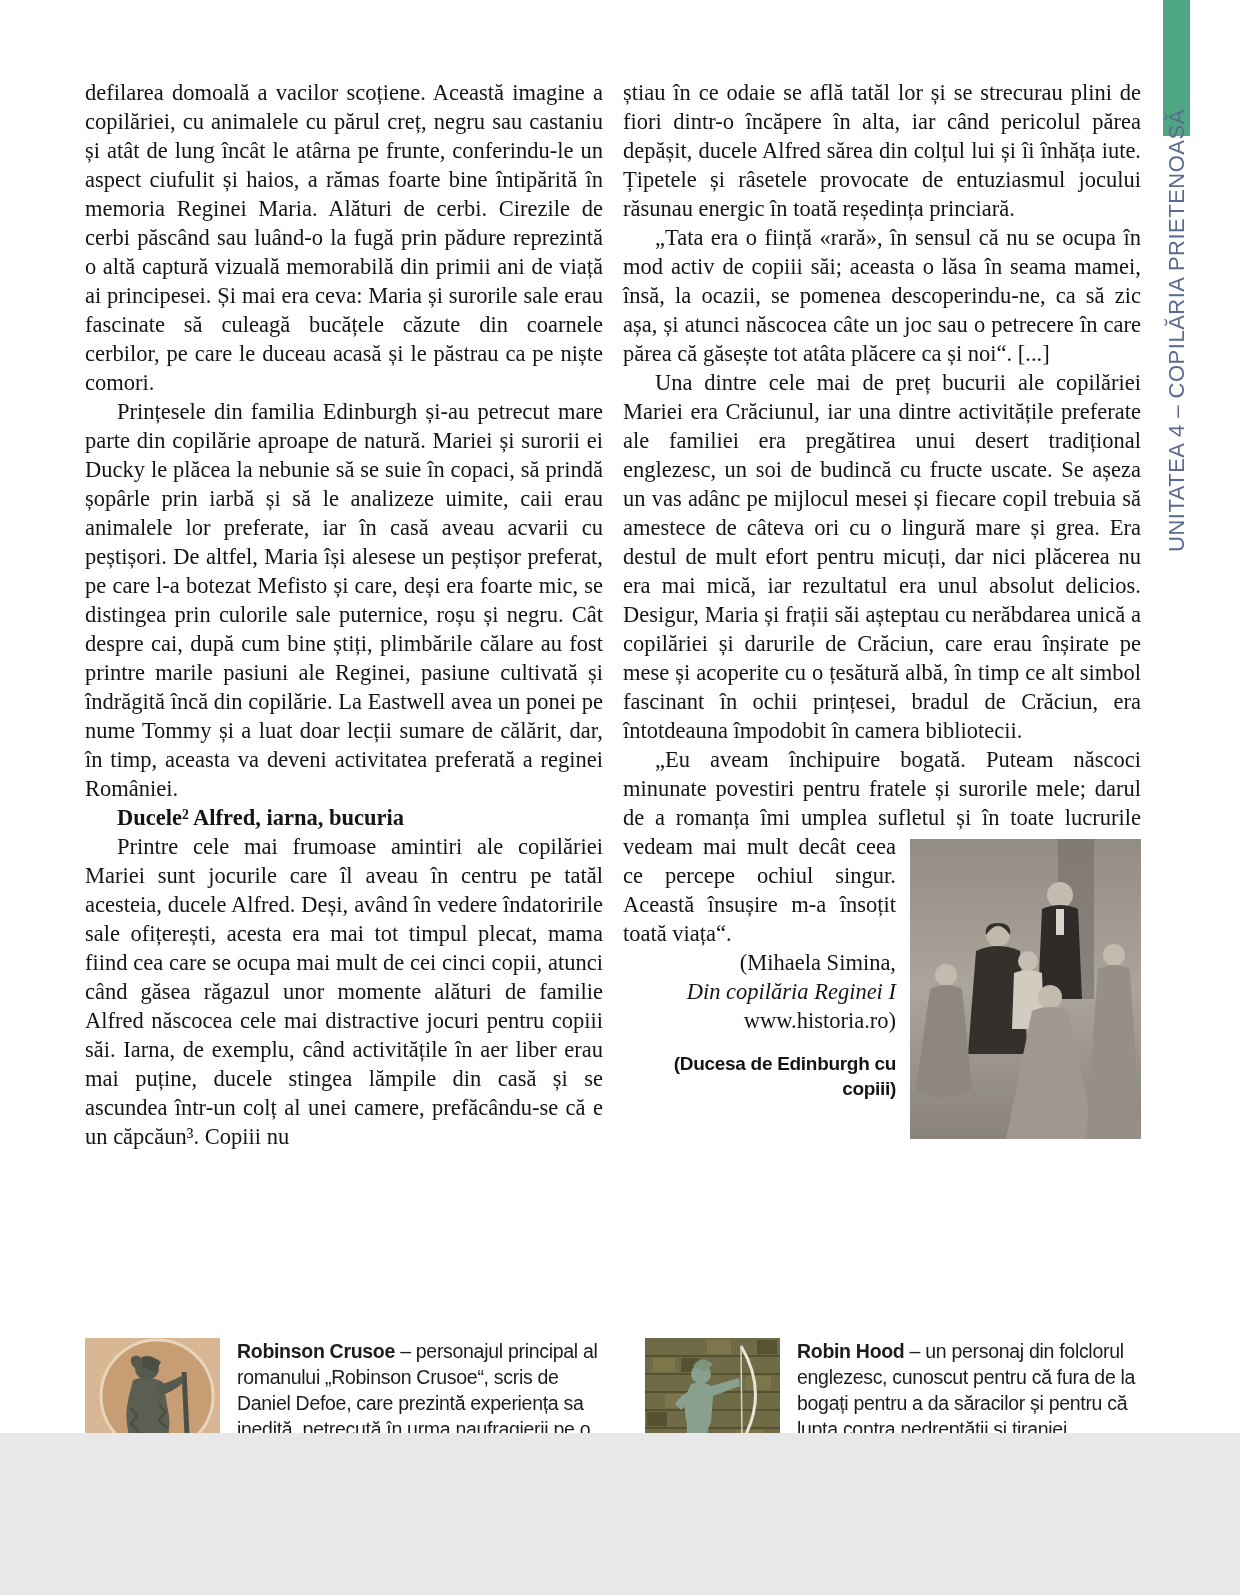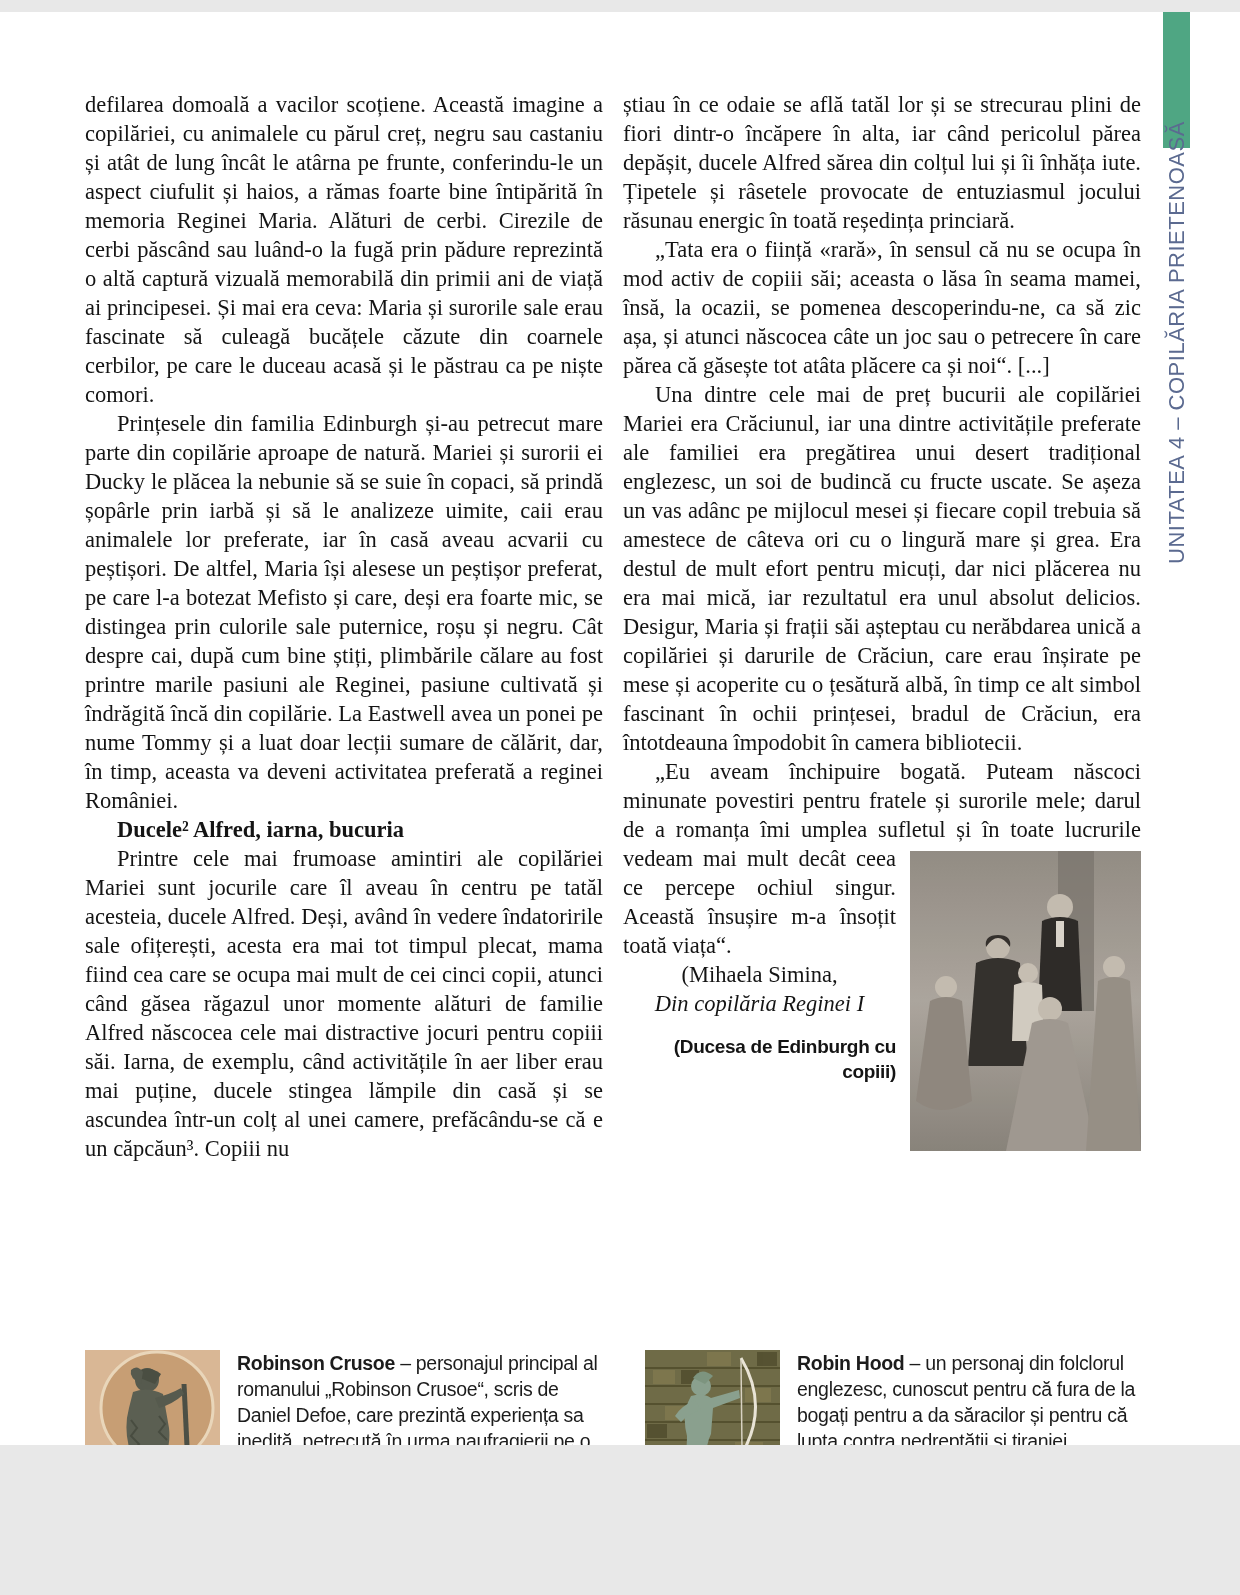--- a/index.html
+++ b/index.html
@@ -3,21 +3,21 @@
 <meta charset="utf-8">
 <style>
   html,body{margin:0;padding:0;background:#e8e8e8;}
   .page{
     position:relative;
     width:1240px;height:1433px;
     background:#ffffff;
     font-family:"Liberation Serif", serif;
     color:#141414;
     overflow:hidden;
-    margin:12px auto;
+    margin:0 auto;
   }
   
   .columns{
     position:absolute;left:85px;top:78px;width:1056px;
     display:flex;gap:20px;
   }
   .col{
     width:518px;
     font-size:22.5px;line-height:29px;
     text-align:justify;
@@ -29,21 +29,21 @@
     font-weight:bold;text-indent:32px;text-align:left;
   }
   
   .photo-float{
     float:right;
     width:231px;height:300px;
     margin:7px 0 6px 14px;
   }
   .photo-float svg{display:block;width:231px;height:300px;}
   .attribution{
-    text-align:center;
+    text-align:right;
     font-size:22.5px;line-height:29px;
   }
   .attribution .it{font-style:italic;}
   .photo-caption{
     margin-top:16px;
     text-align:right;
     font-family:"Liberation Sans", sans-serif;
     font-weight:bold;
     font-size:19px;line-height:25px;
     letter-spacing:-0.3px;
@@ -139,20 +139,21 @@
             <circle cx="204" cy="116" r="11" fill="#cfc7ba"></circle>
             <path d="M188 130 Q204 122 220 130 L231 300 L176 300 Z" fill="#9e978d"></path>
 
             <rect width="231" height="300" fill="#3a3733" opacity="0.08"></rect>
           </svg>
           </span><span>vedeam mai mult decât ceea ce percepe ochiul singur. Această însușire m-a însoțit toată viața“.</span>
       </p>
       <div class="attribution">
         <div>(Mihaela Simina,</div>
         <div class="it">Din copilăria Reginei I</div>
+        <div>www.historia.ro)</div>
       </div>
       <div class="photo-caption">(Ducesa de Edinburgh cu copiii)</div>
     </div>
   </div>
 
   <div class="notes-row">
 
     <div class="note n1">
       <div class="note-img">
         <svg width="135" height="140" viewBox="0 0 135 140" xmlns="http://www.w3.org/2000/svg">

